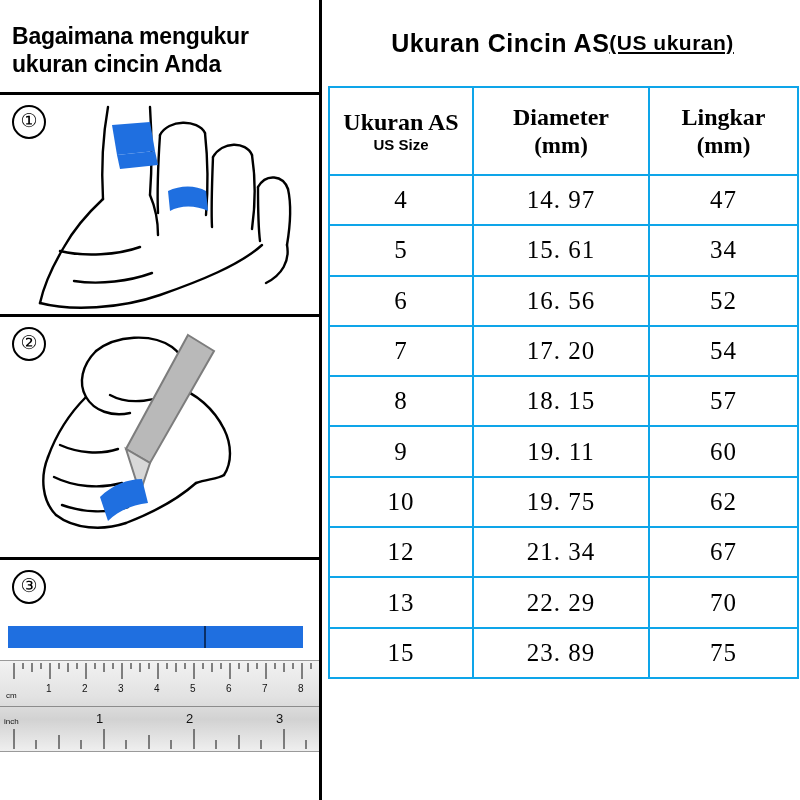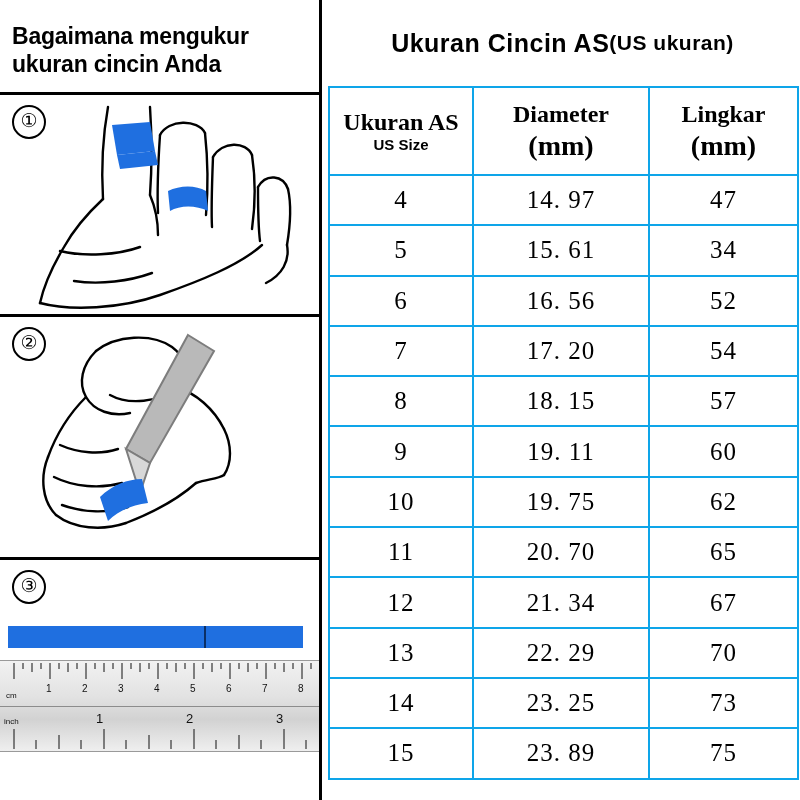--- a/index.html
+++ b/index.html
@@ -96,20 +96,21 @@
   }
   .table-title .tt-main {
     font-size: 25px;
     font-weight: bold;
     letter-spacing: 0.5px;
   }
   .table-title .tt-sub {
     font-size: 21px;
     font-weight: bold;
     letter-spacing: 0.5px;
+    text-decoration: underline;
   }
 
   table.size-table {
     position: absolute;
     left: 3px;
     top: 86px;
     width: 469px;
     border-collapse: collapse;
     table-layout: fixed;
     font-family: "Liberation Serif", serif;
@@ -136,21 +137,21 @@
   }
   .th-sub {
     display: block;
     font-size: 15px;
     font-weight: bold;
     font-family: "Liberation Sans", sans-serif;
     margin-top: 0;
   }
   .th-unit {
     display: block;
-    font-size: 28px;
+    font-size: 23px;
     font-weight: bold;
     font-family: "Liberation Serif", serif;
     margin-top: 2px;
   }
   table.size-table tbody td {
     height: 48.3px;
     font-size: 25px;
     font-family: "Liberation Serif", serif;
     letter-spacing: 1px;
   }
@@ -428,40 +429,30 @@
           <td>9</td>
           <td>19. 11</td>
           <td>60</td>
         </tr>
         <tr>
           <td>10</td>
           <td>19. 75</td>
           <td>62</td>
         </tr>
         <tr>
-          <td>11</td>
-          <td>20. 70</td>
-          <td>65</td>
-        </tr>
-        <tr>
           <td>12</td>
           <td>21. 34</td>
           <td>67</td>
         </tr>
         <tr>
           <td>13</td>
           <td>22. 29</td>
           <td>70</td>
         </tr>
         <tr>
-          <td>14</td>
-          <td>23. 25</td>
-          <td>73</td>
-        </tr>
-        <tr>
           <td>15</td>
           <td>23. 89</td>
           <td>75</td>
         </tr>
       </tbody>
     </table>
   </div>
 
 </div>
 

